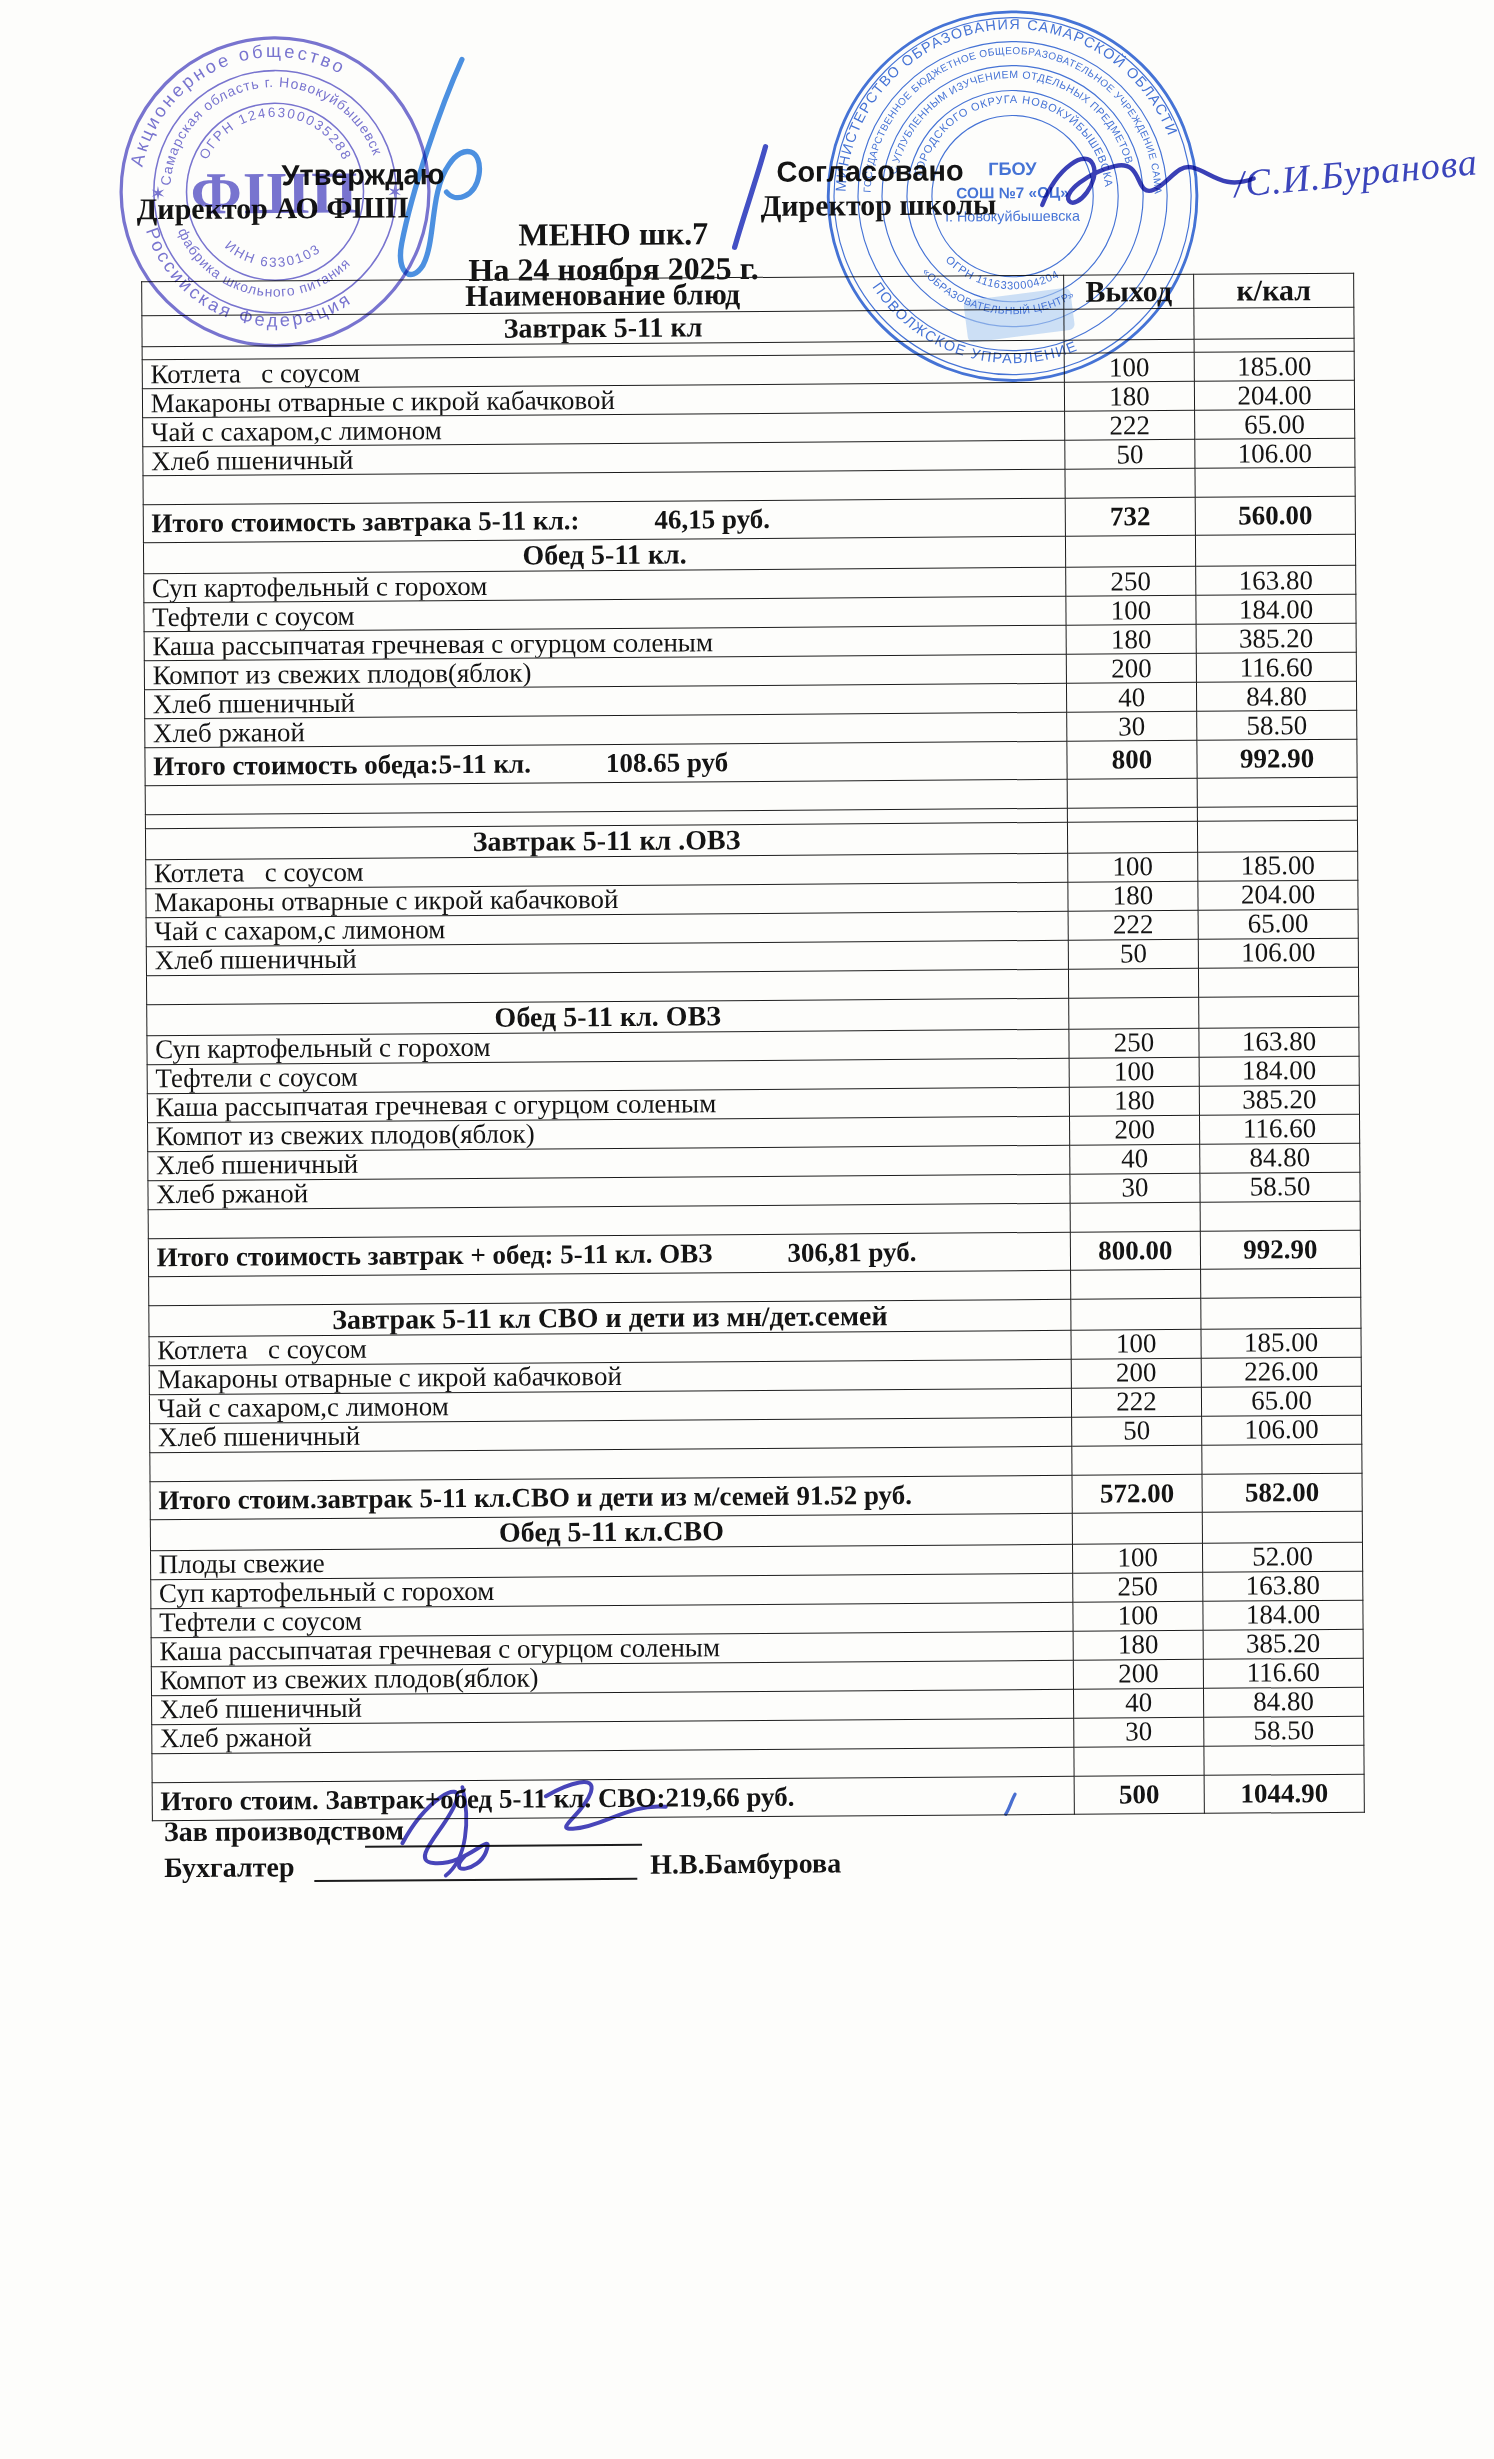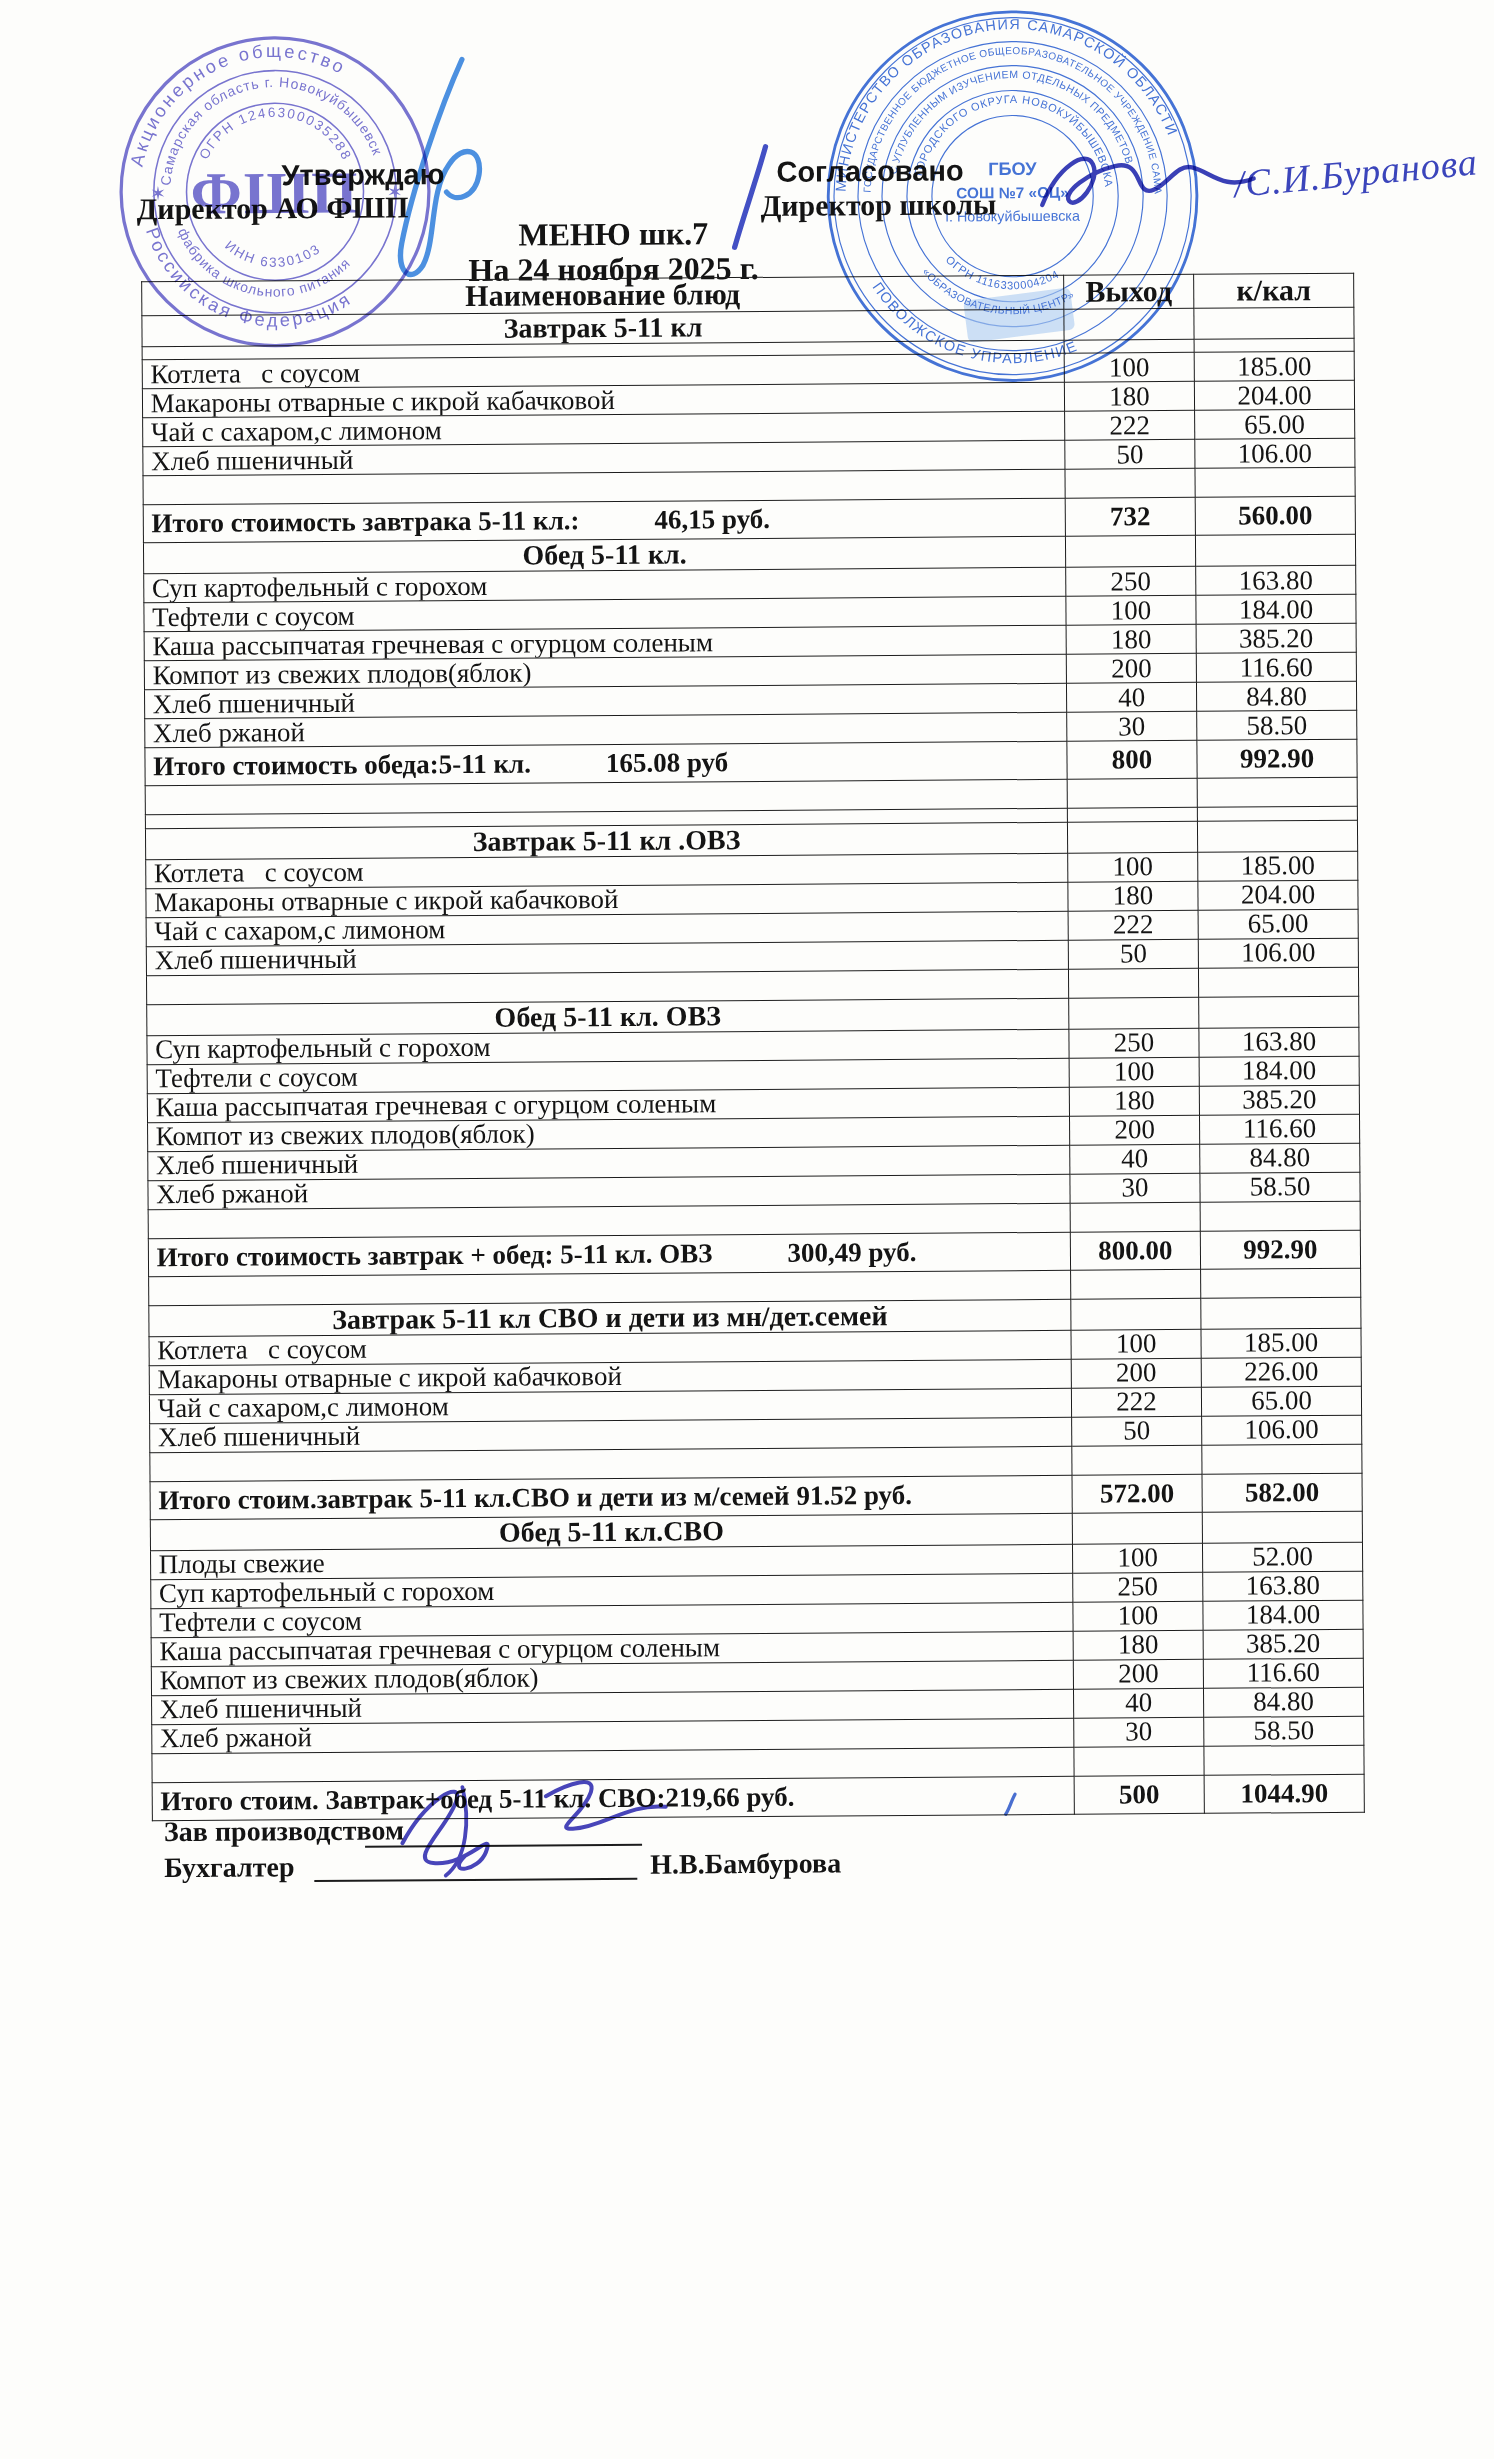--- a/index.html
+++ b/index.html
@@ -156,21 +156,21 @@
           <td class="c1">Хлеб пшеничный</td>
           <td class="c2">40</td>
           <td class="c3">84.80</td>
         </tr>
         <tr class="row-dish">
           <td class="c1">Хлеб ржаной</td>
           <td class="c2">30</td>
           <td class="c3">58.50</td>
         </tr>
         <tr class="row-total">
-          <td class="c1"><span>Итого стоимость обеда:5-11 кл.</span><span class="amount">165.08 руб</span></td>
+          <td class="c1"><span>Итого стоимость обеда:5-11 кл.</span><span class="amount">108.65 руб</span></td>
           <td class="c2">800</td>
           <td class="c3">992.90</td>
         </tr>
         <tr class="row-empty">
           <td class="c1"></td>
           <td class="c2"></td>
           <td class="c3"></td>
         </tr>
         <tr class="row-thin">
           <td class="c1"></td>
@@ -241,21 +241,21 @@
           <td class="c1">Хлеб ржаной</td>
           <td class="c2">30</td>
           <td class="c3">58.50</td>
         </tr>
         <tr class="row-empty">
           <td class="c1"></td>
           <td class="c2"></td>
           <td class="c3"></td>
         </tr>
         <tr class="row-total">
-          <td class="c1"><span>Итого стоимость завтрак + обед: 5-11 кл. ОВЗ</span><span class="amount">300,49 руб.</span></td>
+          <td class="c1"><span>Итого стоимость завтрак + обед: 5-11 кл. ОВЗ</span><span class="amount">306,81 руб.</span></td>
           <td class="c2">800.00</td>
           <td class="c3">992.90</td>
         </tr>
         <tr class="row-empty">
           <td class="c1"></td>
           <td class="c2"></td>
           <td class="c3"></td>
         </tr>
         <tr class="row-section">
           <td class="c1">Завтрак 5-11 кл СВО и дети из мн/дет.семей</td>

